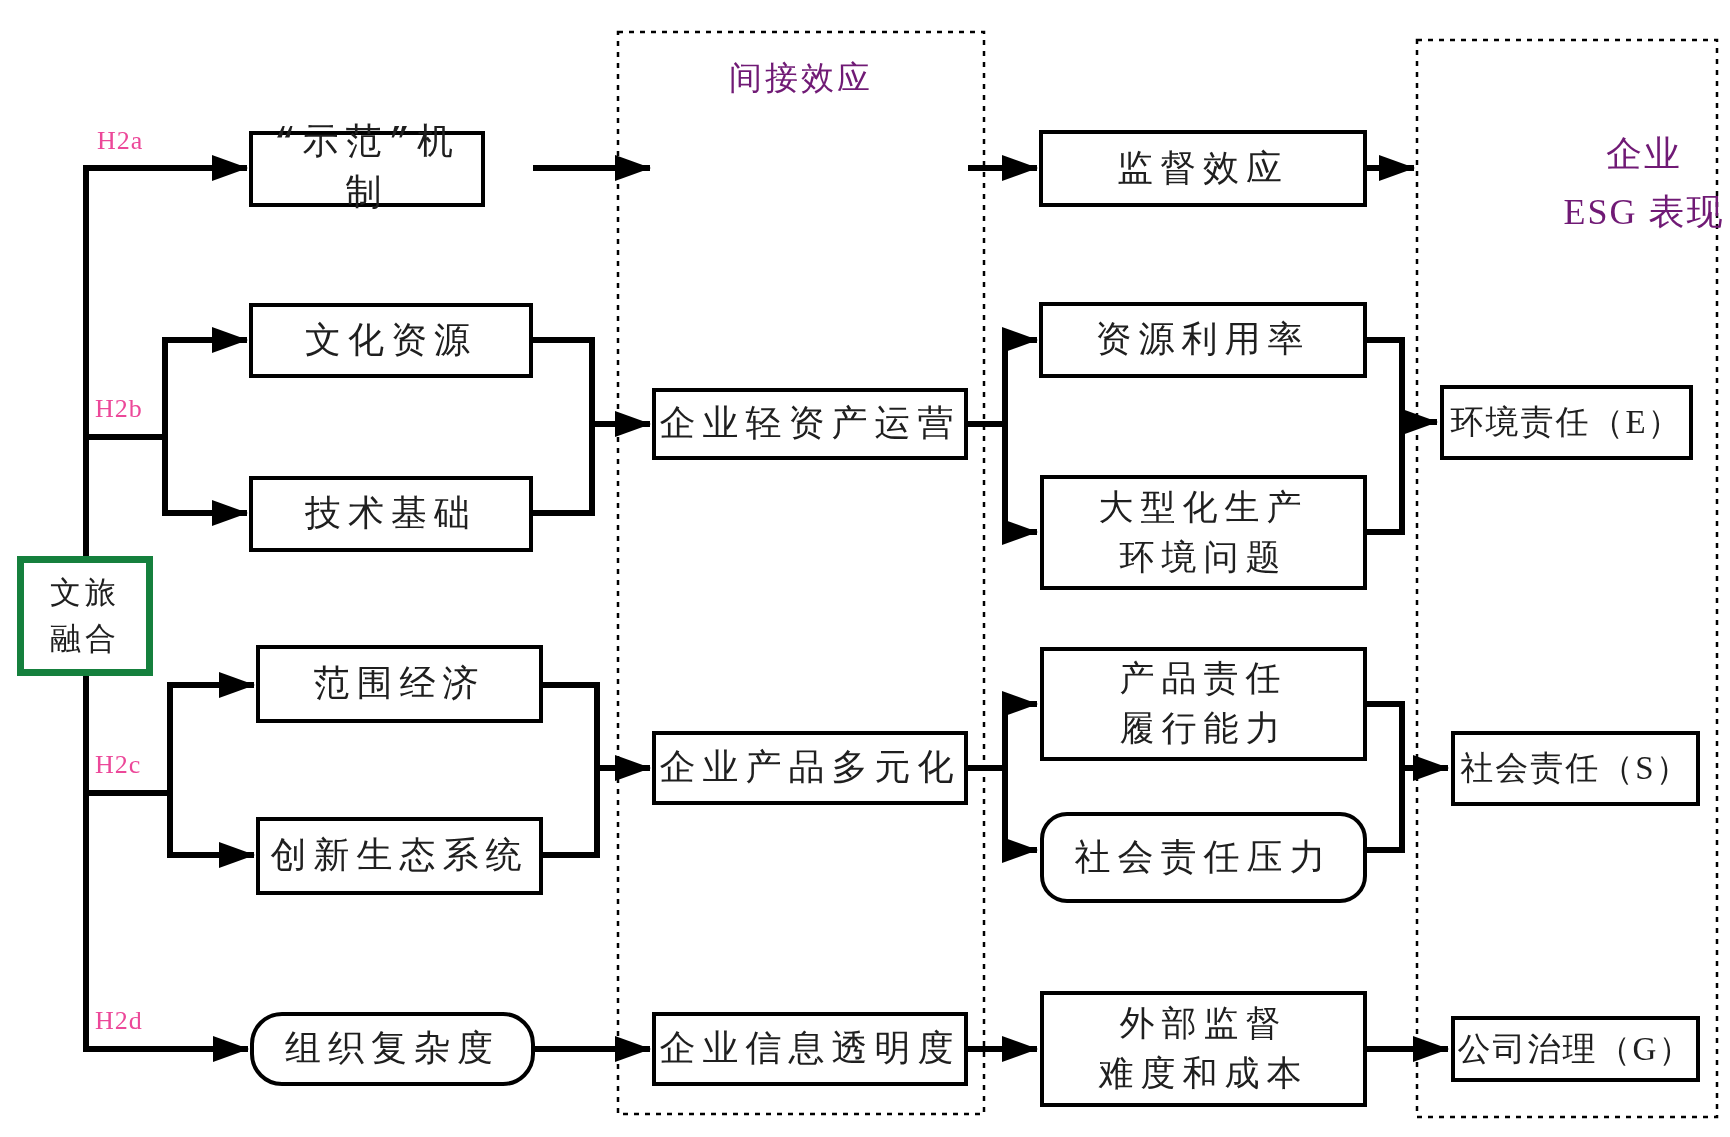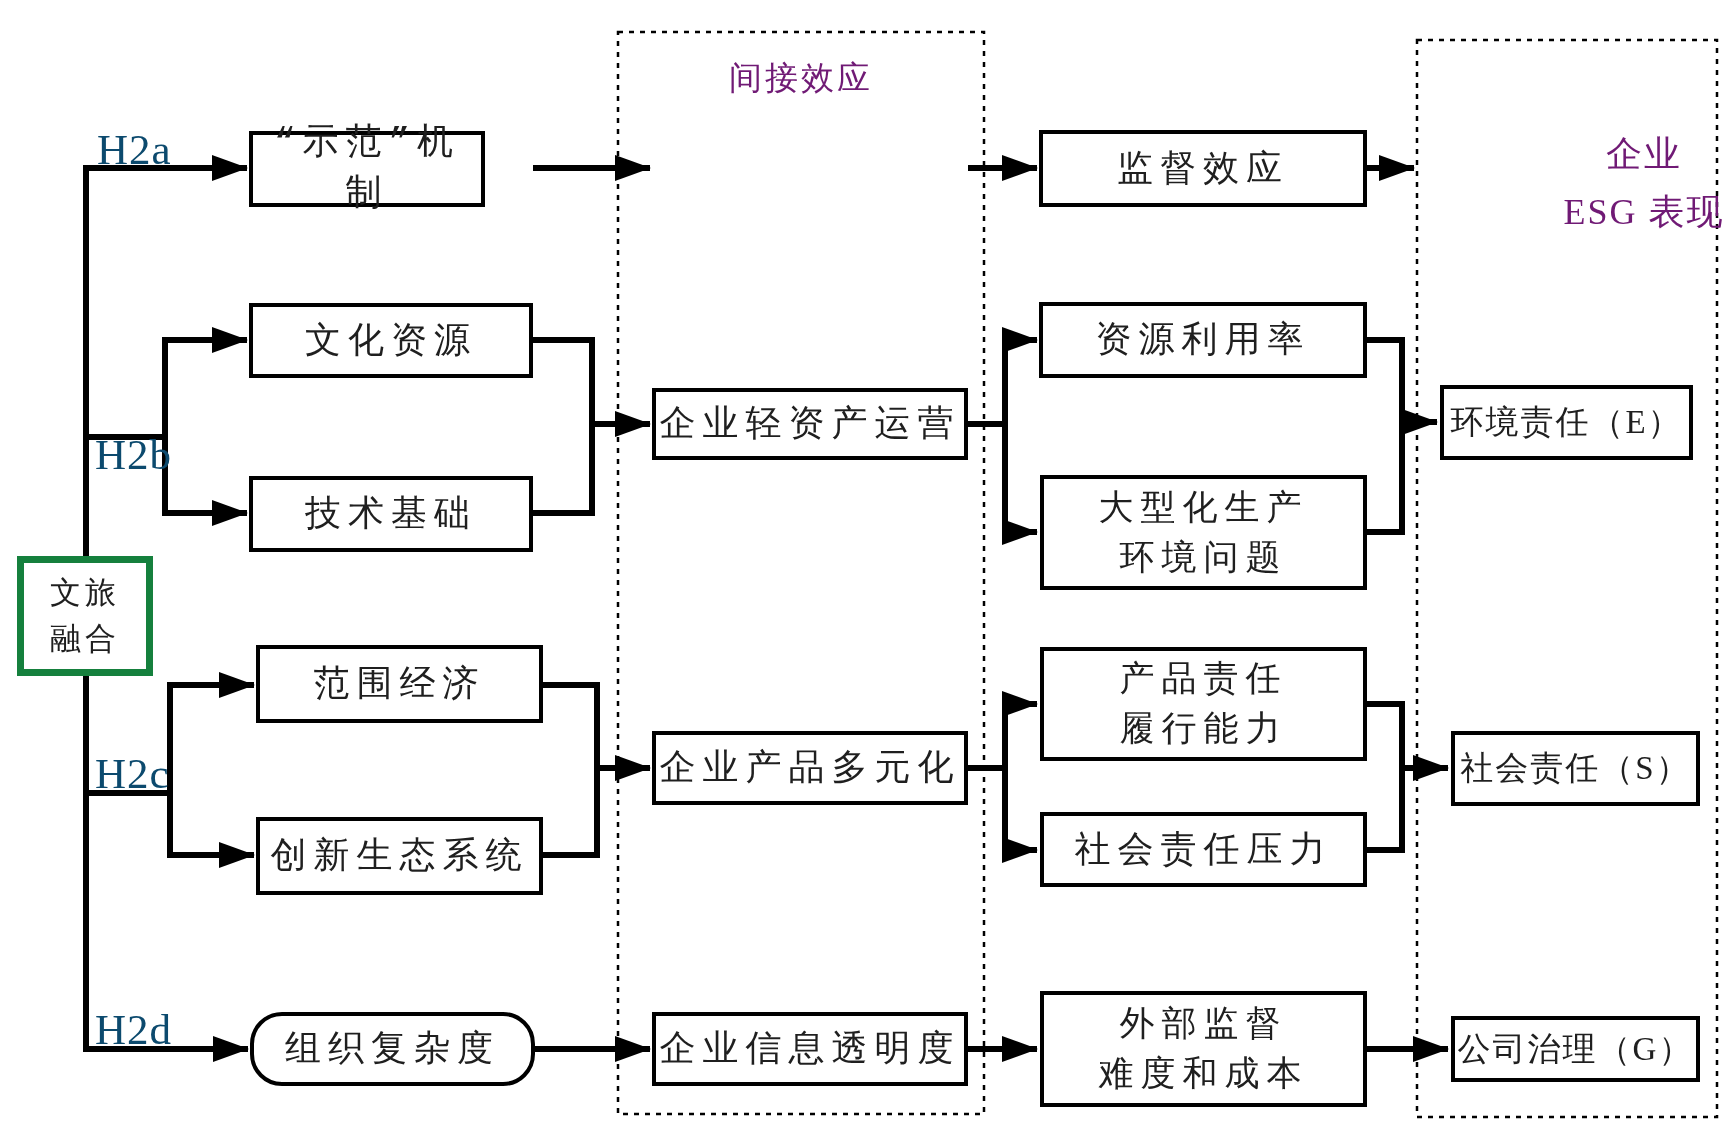--- a/index.html
+++ b/index.html
@@ -18,21 +18,21 @@
   .box.tall{font-size:35px;}
   .box.esg{font-size:33px;letter-spacing:2px;}
   .src{
     position:absolute;box-sizing:border-box;z-index:2;
     display:flex;align-items:center;justify-content:center;
     background:#ffffff;border:7px solid #15803d;
     font-size:31px;letter-spacing:4px;line-height:1.5;
     text-align:center;white-space:pre-line;color:#1f1f1f;
   }
   .hlab{
-    position:absolute;z-index:3;font-size:43px;color:#0c4a6e;
+    position:absolute;z-index:3;font-size:26px;color:#ec4899;
     letter-spacing:1px;line-height:1;
   }
   .panel-title{
     position:absolute;z-index:3;text-align:center;color:#701a75;
     white-space:pre-line;
   }
   #mediator-title{left:618px;top:56px;width:366px;font-size:33px;letter-spacing:3px;}
   #esg-title{left:1494px;top:126px;width:300px;font-size:36px;letter-spacing:2px;line-height:1.6;}
 
   
@@ -44,28 +44,28 @@
   #b-org{left:250px;top:1012px;width:285px;height:74px;border-radius:32px;}
   #src-box{left:17px;top:556px;width:136px;height:120px;}
   #m-media{left:652px;top:130px;width:316px;height:77px;}
   #m-asset{left:652px;top:388px;width:316px;height:72px;}
   #m-divers{left:652px;top:731px;width:316px;height:74px;}
   #m-transp{left:652px;top:1012px;width:316px;height:74px;}
   #c-superv{left:1039px;top:130px;width:328px;height:77px;}
   #c-resource{left:1039px;top:302px;width:328px;height:76px;}
   #c-large{left:1040px;top:475px;width:327px;height:115px;}
   #c-product{left:1040px;top:647px;width:327px;height:114px;}
-  #c-social{left:1040px;top:812px;width:327px;height:75px;}
+  #c-social{left:1040px;top:812px;width:327px;height:91px;border-radius:27px;}
   #c-extern{left:1040px;top:991px;width:327px;height:116px;}
   #e-env{left:1440px;top:385px;width:253px;height:75px;}
   #e-soc{left:1451px;top:731px;width:249px;height:75px;}
   #e-gov{left:1451px;top:1016px;width:249px;height:66px;}
 
   #h2a{left:97px;top:128px;}
-  #h2b{left:95px;top:396px;margin-top:37px;}
+  #h2b{left:95px;top:396px;}
   #h2c{left:95px;top:752px;}
   #h2d{left:95px;top:1008px;}
 </style>
 </head>
 <body>
 
 <div class="stage">
 
   <svg class="wires" width="1730" height="1137" viewBox="0 0 1730 1137">
     <defs>

